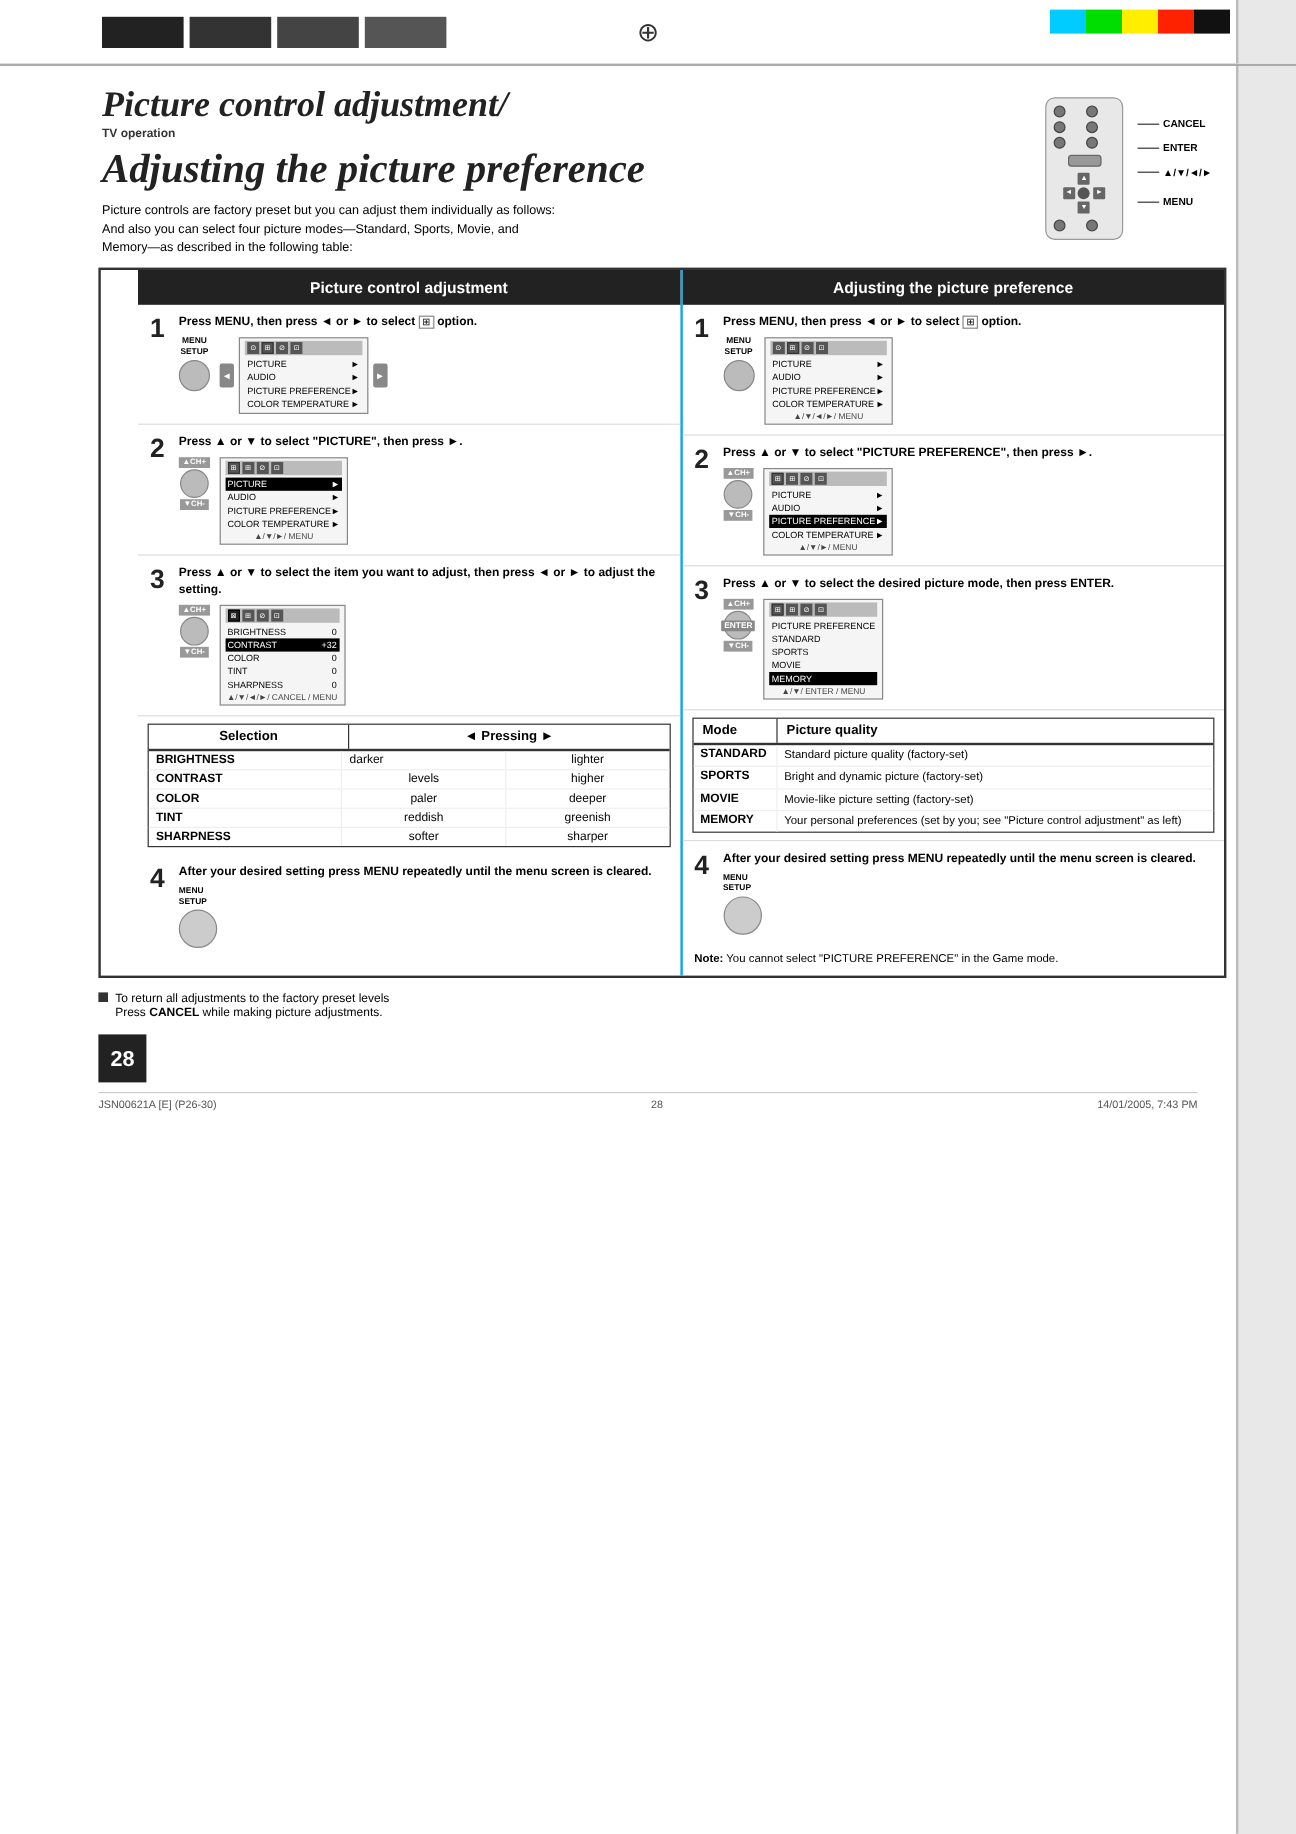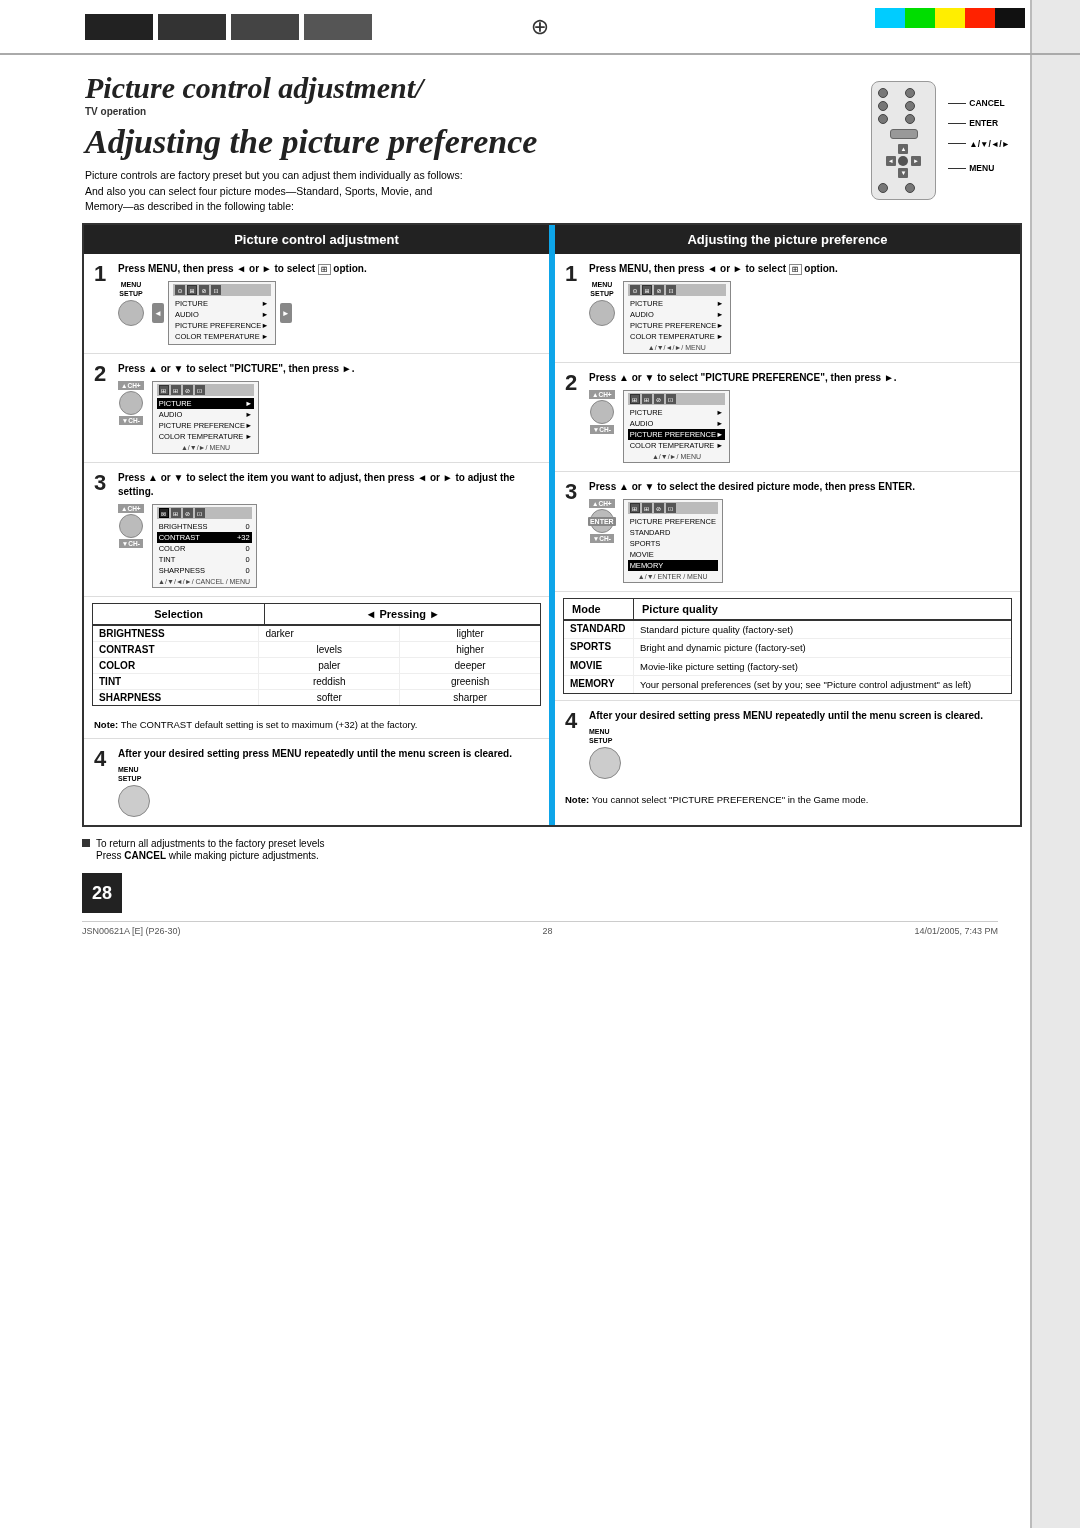--- a/index.html
+++ b/index.html
@@ -96,21 +96,21 @@
             <div style="width:18px;height:1px;background:#333;"></div>
             <span>MENU</span>
           </div>
       </div>
     </div>
   </div>
 </div>
 
 <div style="display:flex;margin:0 58px 0 82px;border:2px solid #333;">
 
-  <div style="flex:1;border-right:6px solid #0ea5e9;">
+  <div style="flex:1;border-right:2px solid #0ea5e9;margin-left:31px;">
     <div style="background:#222;color:#fff;font-size:13px;font-weight:bold;padding:7px 10px;text-align:center;">Picture control adjustment</div>
 
     <div style="display:flex;padding:8px 10px;gap:6px;align-items:flex-start;border-bottom:1px solid #ddd;">
       <div style="font-size:22px;font-weight:bold;color:#222;min-width:18px;line-height:1.1;">1</div>
       <div style="flex:1;">
         <div style="font-size:10px;line-height:1.4;margin-bottom:5px;"><b>Press MENU, then press ◄ or ► to select</b> <span style="border:1px solid #888;padding:0 2px;font-size:8px;">⊞</span> <b>option.</b></div>
         <div style="display:flex;gap:8px;align-items:flex-start;">
           <div style="display:flex;flex-direction:column;align-items:center;gap:2px;">
             <div style="font-size:7px;font-weight:bold;text-align:center;line-height:1.2;">MENU<br>SETUP</div>
             <div style="width:26px;height:26px;border-radius:50%;background:#bbb;border:1px solid #888;display:flex;align-items:center;justify-content:center;font-size:8px;"></div>
@@ -254,23 +254,20 @@
         <div style="flex:1;padding:2px 6px;font-size:10px;text-align:center;border-right:1px solid #eee;">reddish</div>
         <div style="flex:1;padding:2px 6px;font-size:10px;text-align:center;">greenish</div>
       </div>
       <div style="display:flex;">
         <div style="flex:1.2;padding:2px 6px;font-weight:bold;font-size:10px;border-right:1px solid #eee;">SHARPNESS</div>
         <div style="flex:1;padding:2px 6px;font-size:10px;text-align:center;border-right:1px solid #eee;">softer</div>
         <div style="flex:1;padding:2px 6px;font-size:10px;text-align:center;">sharper</div>
       </div>
     </div>
 
-    <div style="padding:6px 10px;font-size:9.5px;line-height:1.5;border-bottom:1px solid #ddd;">
-      <b>Note:</b> <span>The CONTRAST default setting is set to maximum (+32) at the factory.</span>
-    </div>
 
     <div style="display:flex;padding:8px 10px;gap:6px;align-items:flex-start;">
       <div style="font-size:22px;font-weight:bold;color:#222;min-width:18px;line-height:1.1;">4</div>
       <div style="flex:1;">
         <div style="font-size:10px;line-height:1.4;margin-bottom:5px;"><b>After your desired setting press MENU repeatedly until the menu screen is cleared.</b></div>
         <div style="display:flex;flex-direction:column;align-items:flex-start;gap:2px;">
           <div style="font-size:7px;font-weight:bold;line-height:1.2;">MENU<br>SETUP</div>
           <div style="width:32px;height:32px;border-radius:50%;background:#ccc;border:1px solid #888;"></div>
         </div>
       </div>

